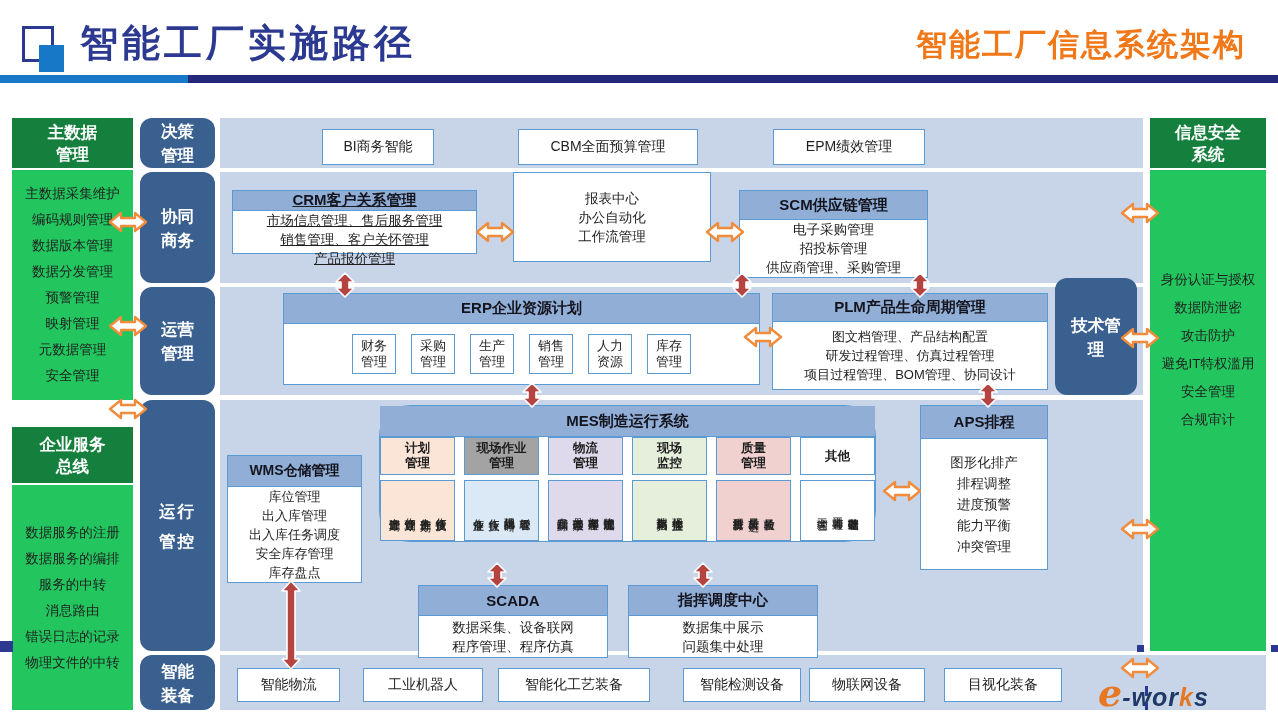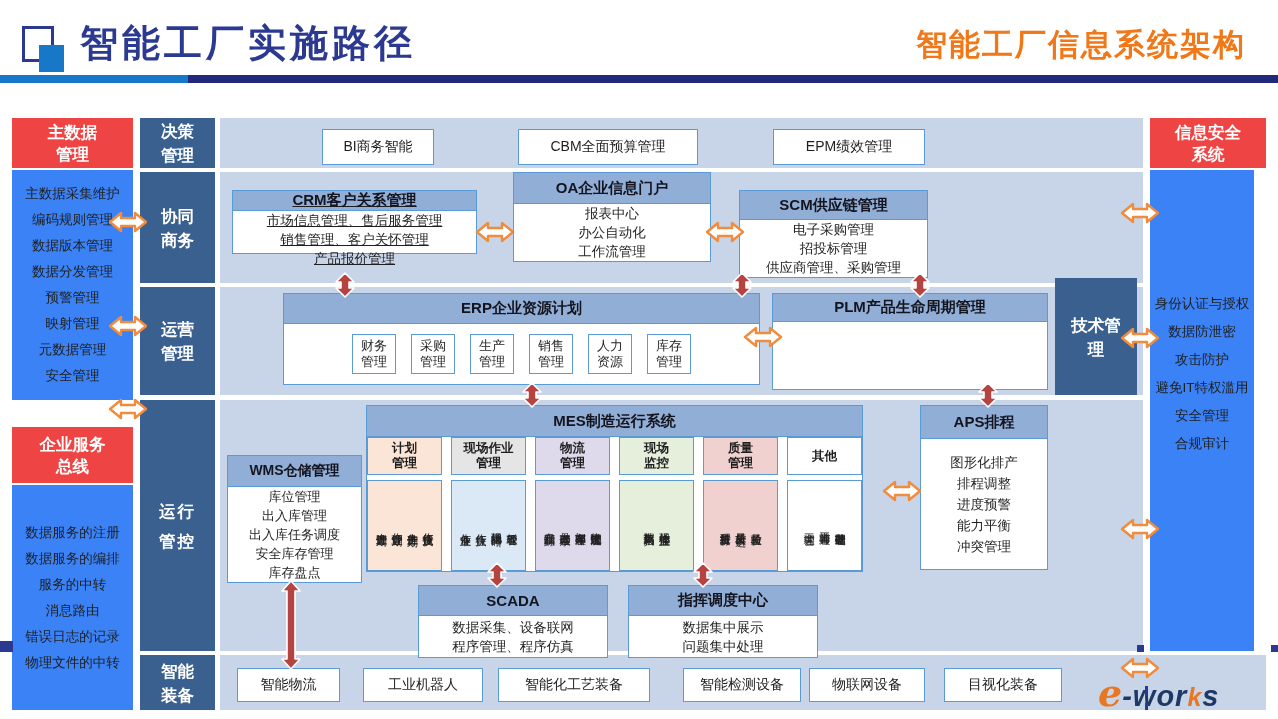--- a/index.html
+++ b/index.html
@@ -12,27 +12,27 @@
              color:#2b3990;letter-spacing:4px;}
   .hdr-sub{position:absolute;right:32px;top:24px;font-size:31px;font-weight:800;
            color:#f07818;letter-spacing:2px;}
   .rule-light{position:absolute;left:0;top:75px;width:188px;height:8px;background:#1778c8;}
   .rule-dark{position:absolute;left:188px;top:75px;width:1090px;height:8px;background:#23297a;}
   .deco-outline{position:absolute;left:22px;top:26px;width:26px;height:30px;border:3px solid #2b3990;background:#fff;}
   .deco-solid{position:absolute;left:39px;top:45px;width:25px;height:27px;background:#1778c8;}
 
   
   .band{position:absolute;background:#c8d5e9;}
-  .sidehdr{position:absolute;background:#ef4444;color:#fff;display:flex;align-items:center;
+  .sidehdr{position:absolute;background:#15803d;color:#fff;display:flex;align-items:center;
            justify-content:center;text-align:center;font-size:16.5px;font-weight:600;line-height:22px;}
-  .sidepanel{position:absolute;background:#3b82f6;display:flex;flex-direction:column;align-items:center;
+  .sidepanel{position:absolute;background:#22c55e;display:flex;flex-direction:column;align-items:center;
              justify-content:center;text-align:center;font-size:13.5px;}
   .sidepanel .it{line-height:26px;white-space:nowrap;}
   .layerbox{position:absolute;background:#3a608f;color:#fff;display:flex;align-items:center;
-            justify-content:center;text-align:center;font-size:16.5px;font-weight:600;line-height:24px;}
+            justify-content:center;text-align:center;font-size:16.5px;font-weight:600;line-height:24px;border-radius:12px;}
   .gaplines{line-height:30px;letter-spacing:2px;}
 
   
   .modbox{position:absolute;background:#fff;border:1.6px solid #5b9bd5;display:flex;flex-direction:column;box-sizing:border-box;}
   .modbox .cap{background:#91aed6;border-bottom:1.6px solid #5b9bd5;display:flex;align-items:center;
                justify-content:center;text-align:center;font-weight:700;font-size:15px;color:#14141e;}
   .modbox .bd{flex:1;display:flex;flex-direction:column;align-items:center;justify-content:center;
               text-align:center;font-size:13.5px;line-height:19px;}
   .wbox{position:absolute;background:#fff;border:1.6px solid #5b9bd5;display:flex;align-items:center;
         justify-content:center;text-align:center;font-size:14px;box-sizing:border-box;}
@@ -49,21 +49,21 @@
             text-align:center;font-size:12.5px;font-weight:700;line-height:15px;white-space:pre-line;}
   .mcol .mb{border:1.3px solid #5b9bd5;flex:1;display:flex;flex-direction:row;align-items:center;
             justify-content:center;gap:3px;padding:2px 1px;}
   .vt{writing-mode:vertical-rl;text-orientation:upright;font-size:11px;line-height:12.5px;letter-spacing:0.5px;}
 
   .arrow{position:absolute;line-height:0;}
 
   
   .logo{position:absolute;left:1098px;top:670px;font-style:italic;font-weight:700;white-space:nowrap;}
   .logo .le{font-family:"DejaVu Serif",serif;font-size:38px;color:#e87722;}
-  .logo .lw{font-size:29px;color:#1f3864;letter-spacing:1px;}
+  .logo .lw{font-size:25px;color:#1f3864;letter-spacing:1px;}
   .logo .lk{font-size:25px;color:#e87722;letter-spacing:1px;}
 
   .artifact{position:absolute;background:#2b3990;}
 </style>
 </head>
 <body>
 
 <div id="stage">
 
   <div class="deco-outline"></div>
@@ -109,21 +109,21 @@
 商务</div>
   <div class="layerbox pre" style="left:140px;top:287px;width:75px;height:108px;">运营
 管理</div>
   <div class="layerbox pre gaplines" style="left:140px;top:400px;width:75px;height:251px;">运行
 管控</div>
   <div class="layerbox pre" style="left:140px;top:655px;width:75px;height:55px;">智能
 装备</div>
 
   <div class="sidehdr pre" style="left:1150px;top:118px;width:116px;height:50px;">信息安全
 系统</div>
-  <div class="sidepanel" style="left:1150px;top:170px;width:104px;height:481px;justify-content:flex-start;padding-top:120px;box-sizing:border-box;">
+  <div class="sidepanel" style="left:1150px;top:170px;width:116px;height:481px;justify-content:flex-start;padding-top:96px;box-sizing:border-box;">
     <span class="it" style="line-height:28px;">身份认证与授权</span>
     <span class="it" style="line-height:28px;">数据防泄密</span>
     <span class="it" style="line-height:28px;">攻击防护</span>
     <span class="it" style="line-height:28px;">避免IT特权滥用</span>
     <span class="it" style="line-height:28px;">安全管理</span>
     <span class="it" style="line-height:28px;">合规审计</span>
   </div>
 
   <div class="layerbox pre" style="left:1055px;top:278px;width:82px;height:117px;">技术管
 理</div>
@@ -132,21 +132,20 @@
   <div class="wbox" style="left:518px;top:129px;width:180px;height:36px;">CBM全面预算管理</div>
   <div class="wbox" style="left:773px;top:129px;width:152px;height:36px;">EPM绩效管理</div>
 
   <div class="modbox" style="left:232px;top:190px;width:245px;height:64px;text-decoration:underline;">
     <div class="cap" style="height:31px;">CRM客户关系管理</div>
     <div class="bd pre">市场信息管理、售后服务管理
 销售管理、客户关怀管理
 产品报价管理</div>
   </div>
   <div class="modbox" style="left:513px;top:172px;width:198px;height:90px;">
-    <div class="cap" style="height:30px;">OA企业信息门户</div>
     <div class="bd pre">报表中心
 办公自动化
 工作流管理</div>
   </div>
   <div class="modbox" style="left:739px;top:190px;width:189px;height:88px;">
     <div class="cap" style="height:31px;">SCM供应链管理</div>
     <div class="bd pre">电子采购管理
 招投标管理
 供应商管理、采购管理</div>
   </div>
@@ -163,46 +162,49 @@
       <span class="sbox">销售
 管理</span>
       <span class="sbox">人力
 资源</span>
       <span class="sbox">库存
 管理</span>
     </div>
   </div>
   <div class="modbox" style="left:772px;top:293px;width:276px;height:97px;">
     <div class="cap" style="height:27px;">PLM产品生命周期管理</div>
+    <div class="bd pre" style="font-size:13px;">图文档管理、产品结构配置
+研发过程管理、仿真过程管理
+项目过程管理、BOM管理、协同设计</div>
   </div>
 
   <div class="modbox" style="left:227px;top:455px;width:135px;height:128px;">
     <div class="cap" style="height:33px;font-size:14px;">WMS仓储管理</div>
     <div class="bd pre" style="font-size:13px;">库位管理
 出入库管理
 出入库任务调度
 安全库存管理
 库存盘点</div>
   </div>
 
-  <div class="modbox" style="left:366px;top:405px;width:497px;height:167px;">
+  <div class="modbox" style="left:379px;top:405px;width:497px;height:137px;border-radius:31px;">
     <div class="cap" style="height:30px;">MES制造运行系统</div>
     <div class="bd mes-bd">
       <div class="mcol">
         <div class="mh" style="background: rgb(251, 229, 214);">计划
 管理</div>
         <div class="mb" style="background: rgb(251, 229, 214);">
           <span class="vt">生产计划管理</span>
           <span class="vt">作业计划管理</span>
           <span class="vt">生产准备计划</span>
           <span class="vt">作业执行反馈</span>
         </div>
       </div>
       <div class="mcol">
-        <div class="mh" style="background: #e5e5e5;">现场作业
+        <div class="mh" style="background: #a3a3a3;">现场作业
 管理</div>
         <div class="mb" style="background: rgb(218, 233, 245);">
           <span class="vt">作业准备</span>
           <span class="vt">作业执行</span>
           <span class="vt">现场问题呼叫</span>
           <span class="vt">看板管理</span>
         </div>
       </div>
       <div class="mcol">
         <div class="mh" style="background: rgb(223, 217, 236);">物流

